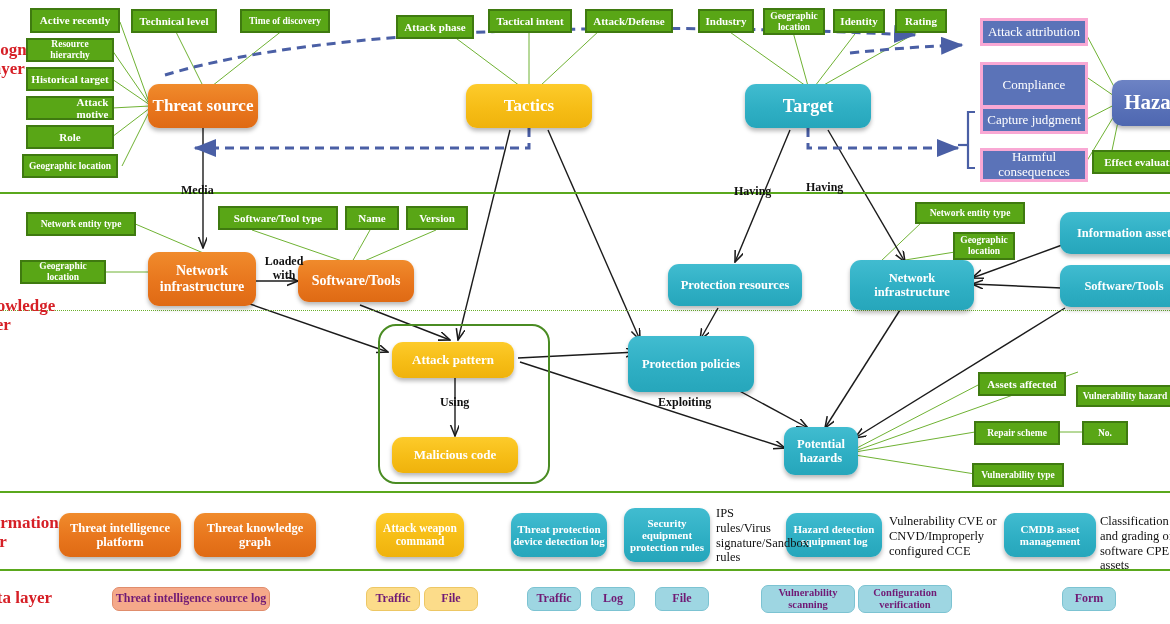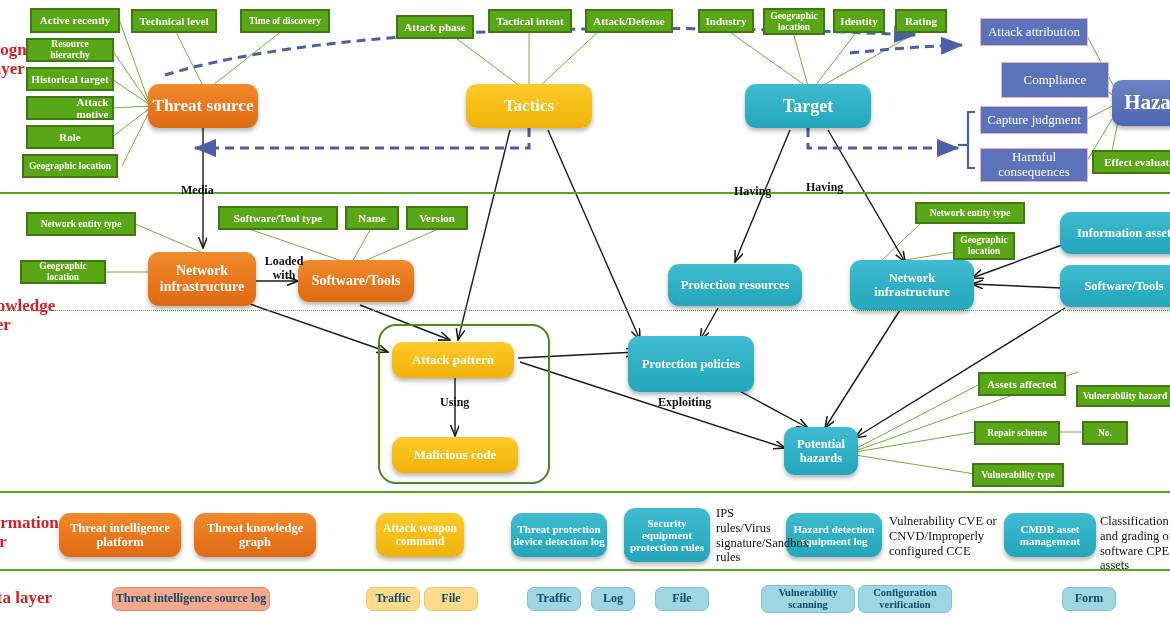--- a/index.html
+++ b/index.html
@@ -97,40 +97,40 @@
     font-size: 16px;
     font-weight: bold;
     box-shadow: 0 3px 4px rgba(0,0,0,.28);
     color: #fff;
   }
   .ent-teal.small { font-size: 12.5px; }
 
   
   .ent-blue {
     background: #5b73b8;
-    border: 1px solid #f9a8d4;
+    border: 3px solid #f9a8d4;
     font-size: 13px;
     color: #ffffff;
     border-radius: 0;
   }
   .ent-blue.big {
     background: linear-gradient(180deg,#6d83c4 0%, #5a72b9 55%, #4e67b0 100%);
     border: none;
     border-radius: 10px;
     font-size: 21px;
     font-weight: bold;
     box-shadow: 0 3px 4px rgba(0,0,0,.28);
   }
 
   
   .pale {
     border-radius: 7px;
     font-size: 12px;
     font-weight: bold;
-    color: #0c4a6e;
+    color: #701a75;
     line-height: 1.1;
   }
   .pale.salmon { background:#f5a98a; border:1px solid #e08d6c; }
   .pale.yellow { background:#fcdc8a; border:1px solid #edc764; }
   .pale.teal   { background:#9ed6e2; border:1px solid #7cc3d2; }
 
   
   .plain {
     position: absolute;
     color: #111;
@@ -289,21 +289,21 @@
   <div class="node attr" style="left:698px; top:9px; width:56px; height:24px;">Industry</div>
   <div class="node attr sm" style="left:763px; top:8px; width:62px; height:27px;">Geographic location</div>
   <div class="node attr" style="left:833px; top:9px; width:52px; height:24px;">Identity</div>
   <div class="node attr" style="left:895px; top:9px; width:52px; height:24px;">Rating</div>
 
   <div class="node ent-orange" style="left:148px; top:84px; width:110px; height:44px;">Threat source</div>
   <div class="node ent-yellow" style="left:466px; top:84px; width:126px; height:44px;">Tactics</div>
   <div class="node ent-teal" style="left:745px; top:84px; width:126px; height:44px; font-size:18px;">Target</div>
 
   <div class="node ent-blue" style="left:980px; top:18px; width:108px; height:28px;">Attack attribution</div>
-  <div class="node ent-blue" style="left:980px; top:62px; width:108px; height:36px;margin-left:21px;">Compliance</div>
+  <div class="node ent-blue" style="left:980px; top:62px; width:108px; height:46px;">Compliance</div>
   <div class="node ent-blue" style="left:980px; top:106px; width:108px; height:28px;">Capture judgment</div>
   <div class="node ent-blue" style="left:980px; top:148px; width:108px; height:34px;">Harmful consequences</div>
   <div class="node ent-blue big" style="left:1112px; top:80px; width:92px; height:46px;">Hazard</div>
   <div class="node attr" style="left:1092px; top:150px; width:104px; height:24px;">Effect evaluation</div>
 
   <div class="node attr sm" style="left:26px; top:212px; width:110px; height:24px;">Network entity type</div>
   <div class="node attr sm" style="left:20px; top:260px; width:86px; height:24px;">Geographic location</div>
   <div class="node attr" style="left:218px; top:206px; width:120px; height:24px;">Software/Tool type</div>
   <div class="node attr" style="left:345px; top:206px; width:54px; height:24px;">Name</div>
   <div class="node attr" style="left:406px; top:206px; width:62px; height:24px;">Version</div>

